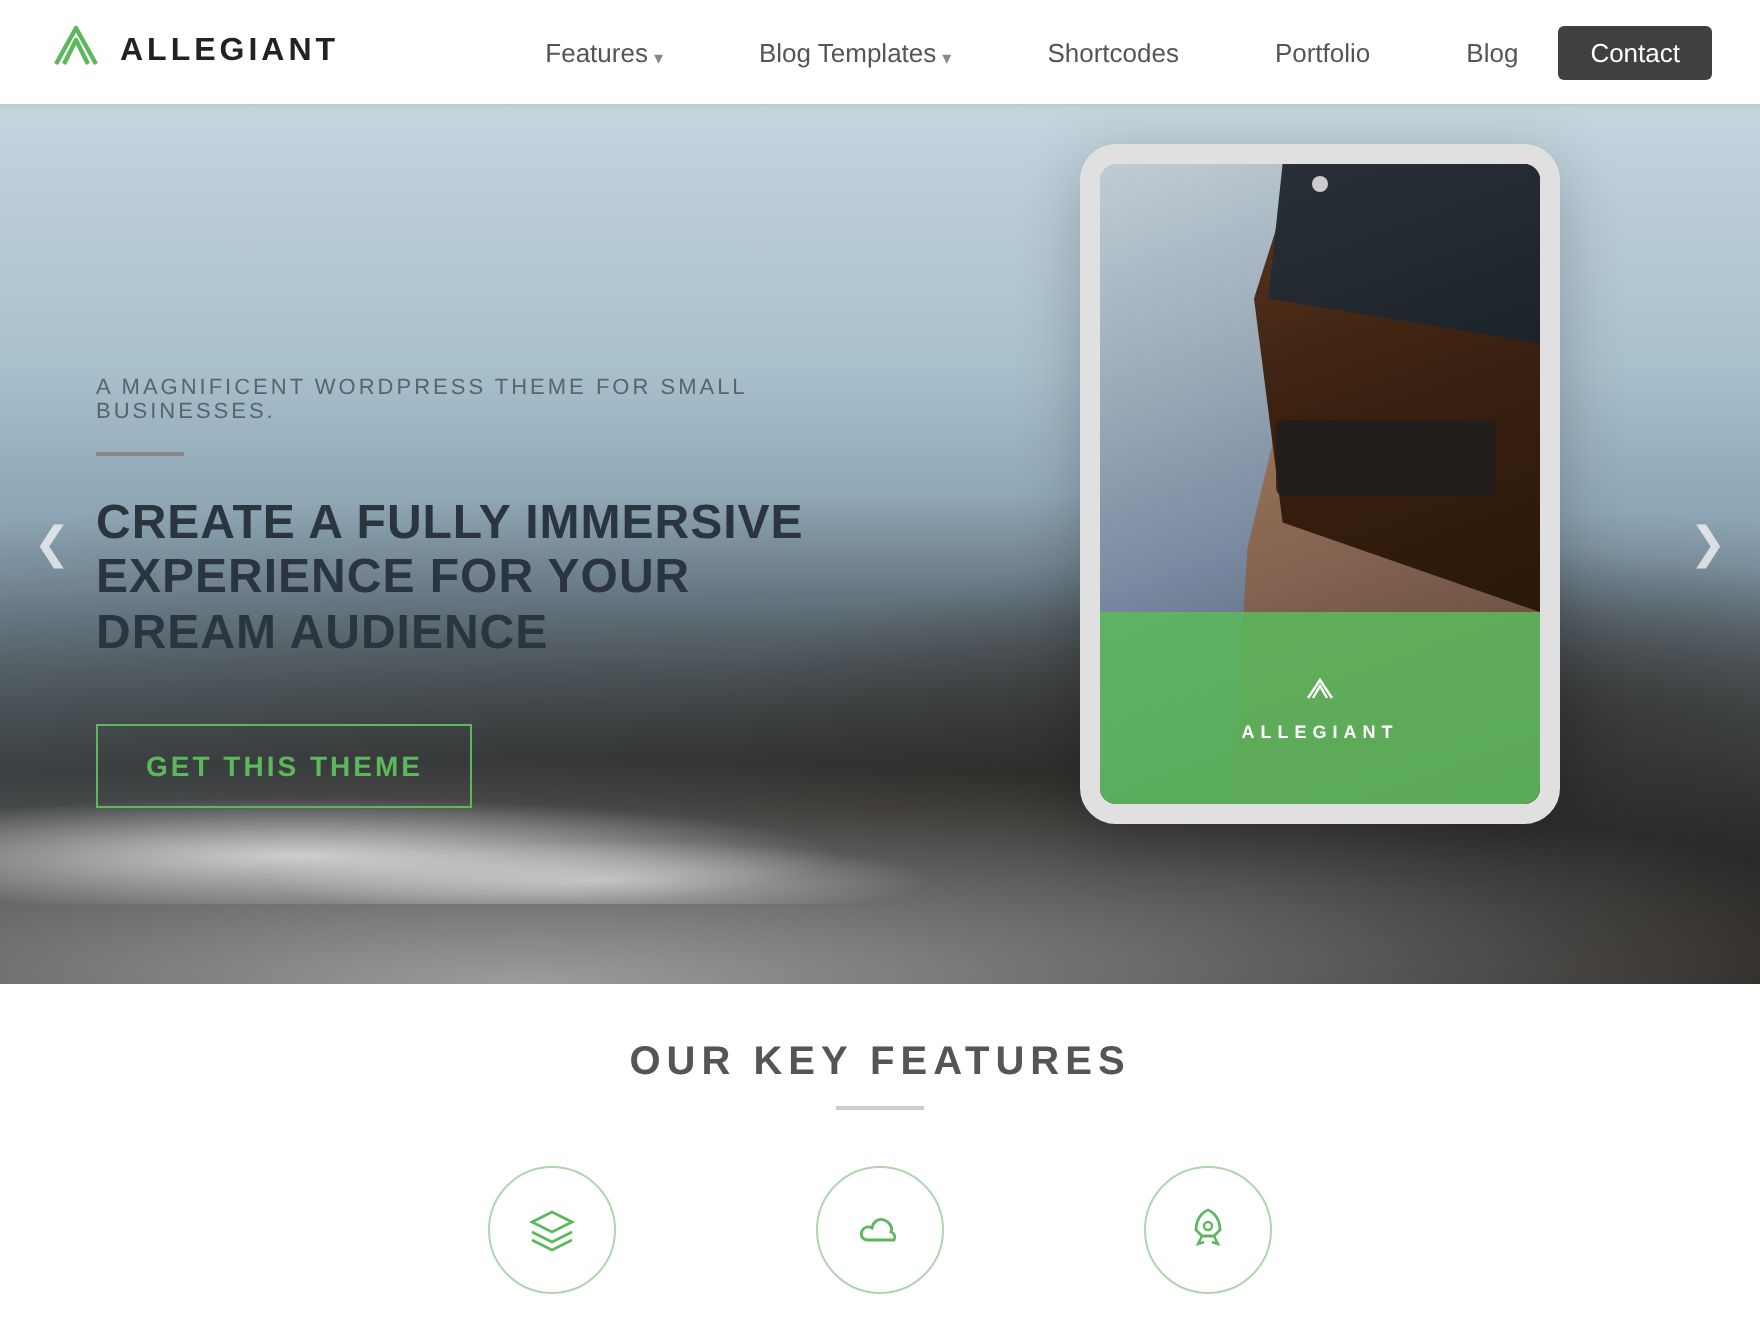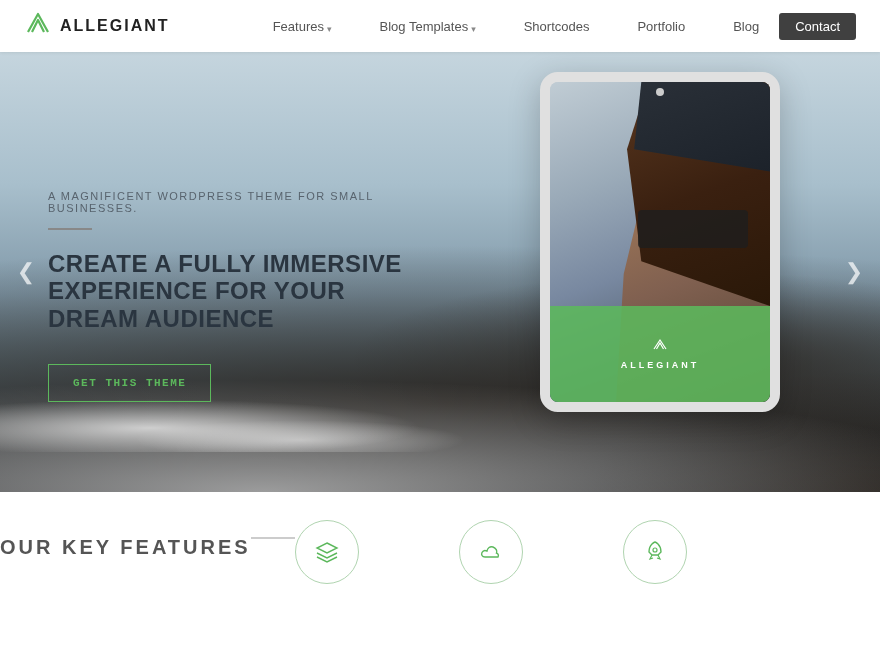--- a/index.html
+++ b/index.html
@@ -130,29 +130,28 @@
       line-height: 1.15;
       color: #2a3540;
       text-transform: uppercase;
       letter-spacing: 0.5px;
       margin-bottom: 32px;
     }
     .hero-cta {
       display: inline-block;
       border: 1.5px solid #5cb85c;
       color: #5cb85c;
-      font-size: 11px;
+      font-size: 14px;
       font-weight: 700;
       letter-spacing: 1.5px;
       text-transform: uppercase;
       padding: 12px 24px;
       cursor: pointer;
       background: transparent;
       transition: background 0.2s;
-      font-family: Liberation Mono, monospace;
     }
 
     
     .hero-arrow {
       position: absolute;
       top: 50%;
       transform: translateY(-50%);
       z-index: 5;
       width: 32px;
       height: 32px;
@@ -257,20 +256,21 @@
       letter-spacing: 3px;
     }
     .tablet-logo-icon svg { width: 14px; height: 14px; }
 
     
     .features {
       position: absolute;
       top: 492px; left: 0; right: 0;
       background: #fff;
       display: flex;
+      flex-direction: column;
       align-items: center;
       padding-top: 28px;
     }
     .features-title {
       font-size: 20px;
       font-weight: 700;
       letter-spacing: 3px;
       text-transform: uppercase;
       color: #555;
       margin-bottom: 10px;

